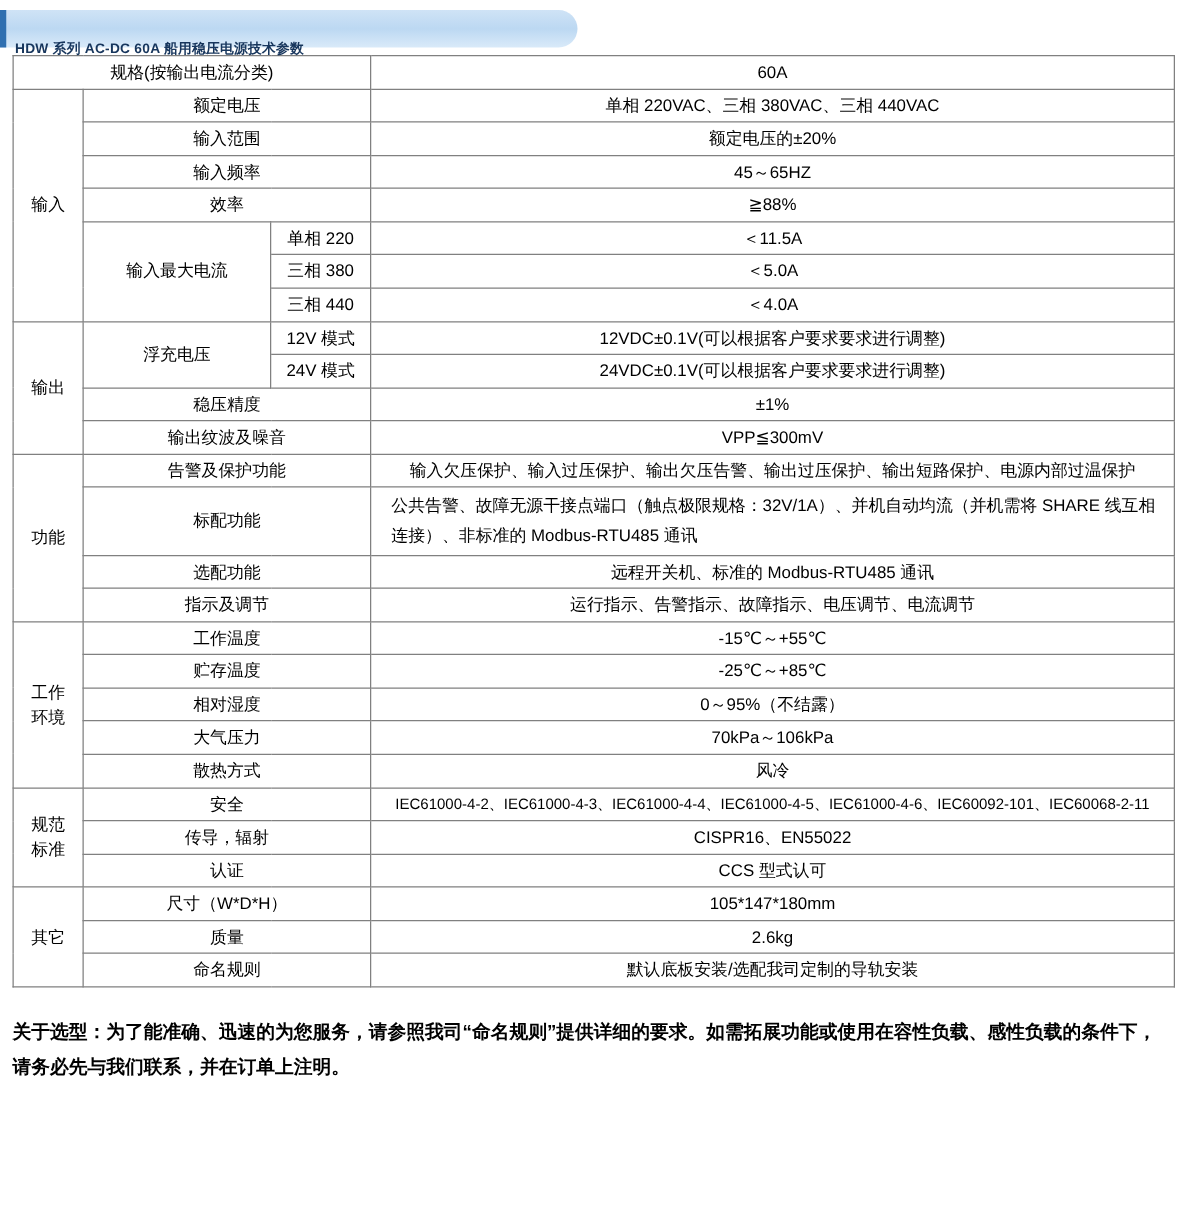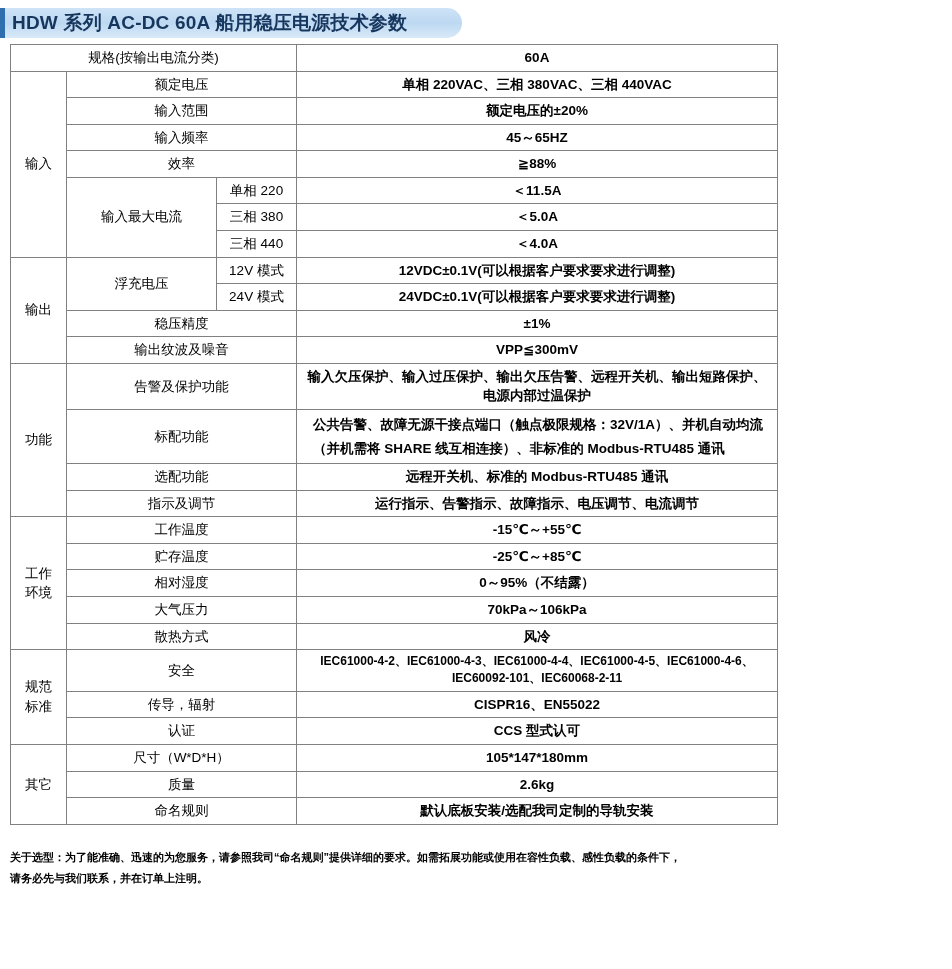--- a/index.html
+++ b/index.html
@@ -39,34 +39,34 @@
   .title-banner .bar {
     position: absolute;
     left: 0; top: 0;
     width: 5px;
     height: 30px;
     background: #2f6fb0;
   }
   .title-text {
     position: absolute;
     left: 12px;
-    top: 0;
+    top: 16px;
     height: 20px;
     line-height: 30px;
-    font-size: 19px;
+    font-size: 11px;
     font-weight: bold;
     color: #17365d;
     letter-spacing: 0.2px;
     white-space: nowrap;
   }
 
   
   table.spec {
     border-collapse: collapse;
-    width: 768px;
+    width: 930px;
     margin: 0 0 0 10px;
     table-layout: fixed;
   }
   table.spec td {
     border: 1px solid #808080;
     font-size: 13.5px;
     text-align: center;
     vertical-align: middle;
     padding: 3px 4px;
     line-height: 1.45;
@@ -77,33 +77,32 @@
     margin-left: 16px;
   }
   td.lbl {
     width: 150px;
   }
   td.sub {
     width: 80px;
   }
   td.val {
     text-align: center;
-    font-weight: bold;
   }
   td.val.left {
     text-align: left;
     padding-left: 16px;
     padding-right: 8px;
     line-height: 1.75;
   }
 
   
   .note {
     margin: 22px 10px 0 10px;
-    font-size: 11px;
+    font-size: 15px;
     font-weight: bold;
     color: #000;
     line-height: 1.9;
   }
   .note .l1 { display: block; text-align: left; }
   .note .l2 { display: block; text-align: left; padding-right: 30px; }
 </style>
 </head>
 <body>
 
@@ -175,21 +174,21 @@
         <td class="val">±1%</td>
       </tr>
       <tr>
         <td class="lbl" colspan="2">输出纹波及噪音</td>
         <td class="val">VPP≦300mV</td>
       </tr>
 
       <tr>
         <td class="group" rowspan="4">功能</td>
         <td class="lbl" colspan="2">告警及保护功能</td>
-        <td class="val">输入欠压保护、输入过压保护、输出欠压告警、远程开关机、输出短路保护、电源内部过温保护</td>
+        <td class="val">输入欠压保护、输入过压保护、输出欠压告警、输出过压保护、输出短路保护、电源内部过温保护</td>
       </tr>
       <tr>
         <td class="lbl" colspan="2">标配功能</td>
         <td class="val left">公共告警、故障无源干接点端口（触点极限规格：32V/1A）、并机自动均流（并机需将 SHARE 线互相连接）、非标准的 Modbus-RTU485 通讯</td>
       </tr>
       <tr>
         <td class="lbl" colspan="2">选配功能</td>
         <td class="val">远程开关机、标准的 Modbus-RTU485 通讯</td>
       </tr>
       <tr>

